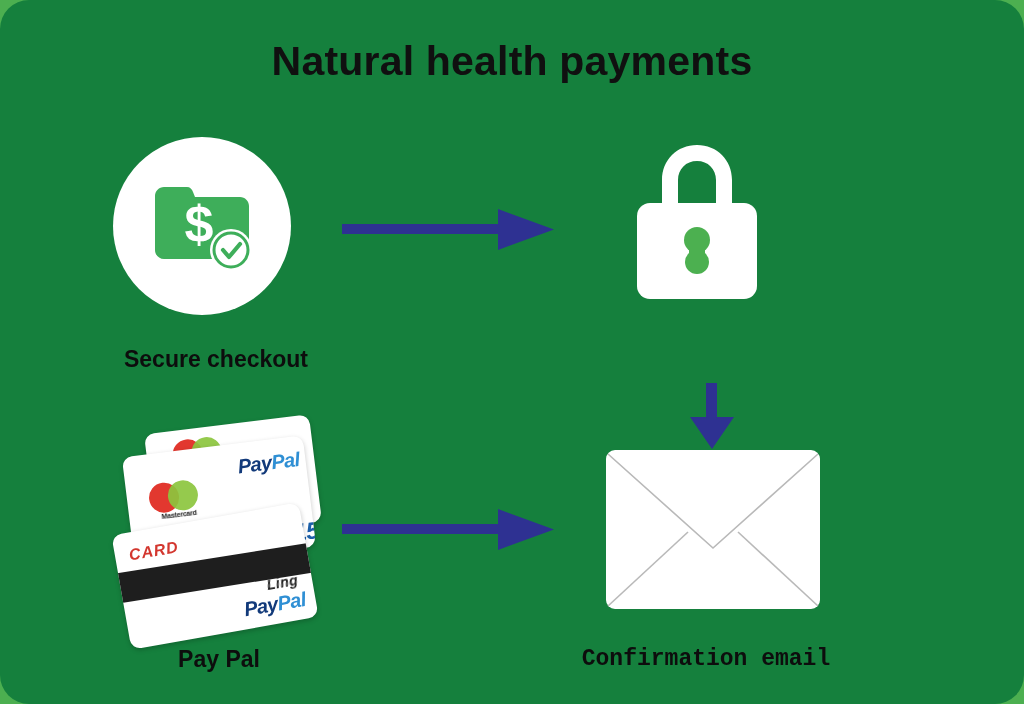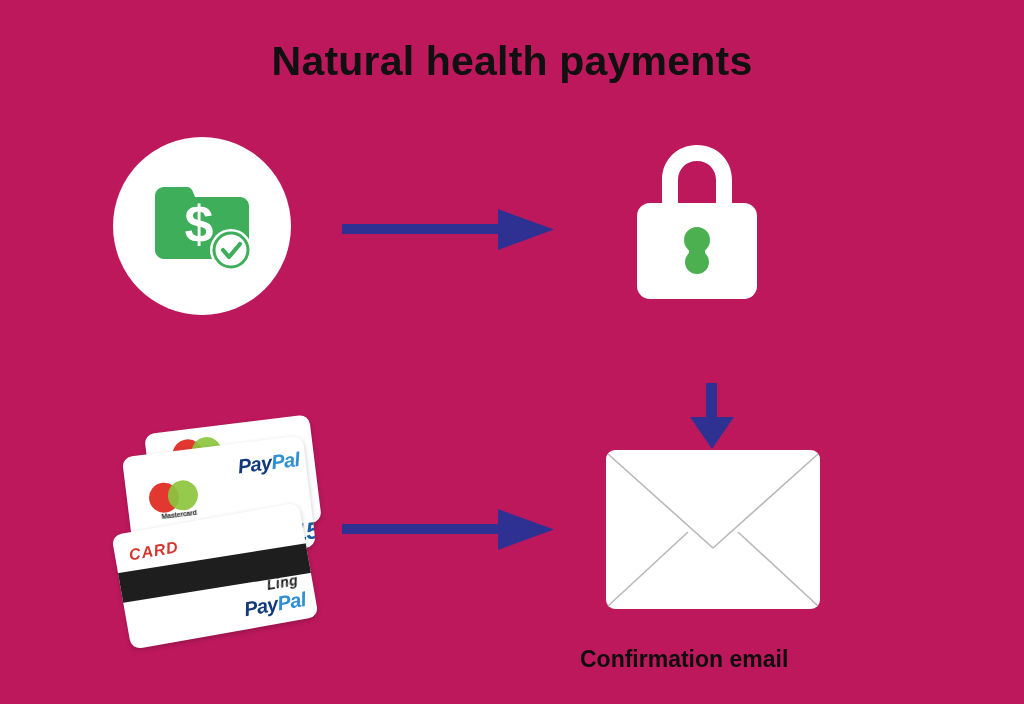--- a/index.html
+++ b/index.html
@@ -11,21 +11,22 @@
     height: 704px;
     overflow: hidden;
     font-family: "Liberation Sans", sans-serif;
     background: #4caf50;
   }
 
   #canvas {
     position: relative;
     width: 1024px;
     height: 704px;
-    background: #be185d;
+    background: #15803d;
+    border-radius: 29px;
   }
 
   
   #title {
     position: absolute;
     top: 38px;
     left: 0;
     width: 1024px;
     text-align: center;
     font-size: 41px;
@@ -215,23 +216,25 @@
 
   
   #node-envelope {
     position: absolute;
     left: 604px;
     top: 448px;
     width: 218px;
     height: 163px;
   }
   #label-confirmation {
-    left: 580px;
+    left: 561px;
     top: 646px;
     width: 290px;
+    text-align: center;
+    font-family: Liberation Mono, monospace;
   }
 
   
   .arrow {
     position: absolute;
   }
   #arrow-1 { left: 340px; top: 205px; width: 220px; height: 50px; }
   #arrow-2 { left: 340px; top: 505px; width: 220px; height: 50px; }
   #arrow-3 { left: 682px; top: 383px; width: 60px; height: 68px; }
 </style>
@@ -245,20 +248,21 @@
   <div id="node-checkout">
     <div id="checkout-circle"></div>
     <svg id="wallet-icon" viewBox="0 0 106 92">
       <path d="M6 16 C6 11 10 7 15 7 L38 7 C41 7 43 9 44 12 L46 17 L91 17 C96 17 100 21 100 26 L100 70 C100 75 96 79 91 79 L15 79 C10 79 6 75 6 70 Z" fill="#3eae5a"></path>
       <text x="50" y="62" font-family="'Liberation Sans', sans-serif" font-size="52" font-weight="bold" fill="#ffffff" text-anchor="middle">$</text>
       <circle cx="82" cy="70" r="21" fill="#ffffff"></circle>
       <circle cx="82" cy="70" r="17" fill="none" stroke="#3eae5a" stroke-width="3"></circle>
       <path d="M74 70 L80 77 L91 64" fill="none" stroke="#3eae5a" stroke-width="4.2" stroke-linecap="round" stroke-linejoin="round"></path>
     </svg>
   </div>
+  <div class="node-label" id="label-checkout">Secure checkout</div>
 
   <svg class="arrow" id="arrow-1" viewBox="0 0 220 50">
     <rect x="2" y="19" width="168" height="10" fill="#2e3192"></rect>
     <polygon points="158,4 214,24.5 158,45" fill="#2e3192"></polygon>
   </svg>
 
   <svg id="node-lock" viewBox="0 0 128 161">
     <path d="M64 4 C44 4 29 19 29 39 L29 66 L45 66 L45 39 C45 28 53 20 64 20 C75 20 83 28 83 39 L83 66 L99 66 L99 39 C99 19 84 4 64 4 Z" fill="#ffffff"></path>
     <rect x="4" y="62" width="120" height="96" rx="13" fill="#ffffff"></rect>
     <circle cx="64" cy="99" r="13" fill="#4cb050"></circle>
@@ -295,20 +299,21 @@
     <div class="card" id="card-front">
       <div id="card-word">CARD</div>
       <div class="stripe"></div>
       <div id="card-ling">Ling</div>
       <div class="pp-wordmark" id="card-front-pp">
         <span class="pp-pay">Pay</span><span class="pp-pal">Pal</span>
       </div>
     </div>
 
   </div>
+  <div class="node-label" id="label-paypal">Pay Pal</div>
 
   <svg class="arrow" id="arrow-2" viewBox="0 0 220 50">
     <rect x="2" y="19" width="168" height="10" fill="#2e3192"></rect>
     <polygon points="158,4 214,24.5 158,45" fill="#2e3192"></polygon>
   </svg>
 
   <svg id="node-envelope" viewBox="0 0 218 163">
     <rect x="2" y="2" width="214" height="159" rx="9" fill="#ffffff"></rect>
     <path d="M4 6 L109 100 L214 6" fill="none" stroke="#b9b9b9" stroke-width="1.6"></path>
     <path d="M4 158 L84 84" fill="none" stroke="#b9b9b9" stroke-width="1.6"></path>

